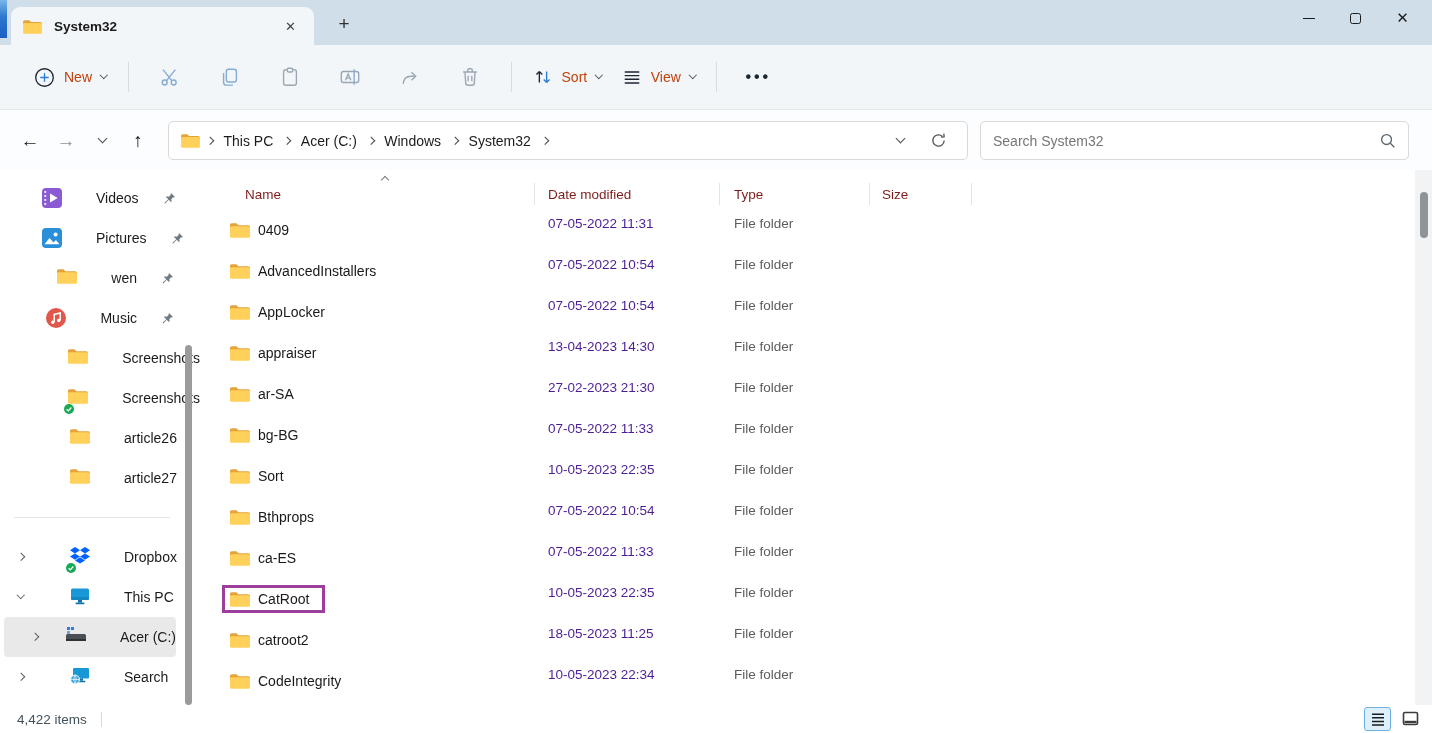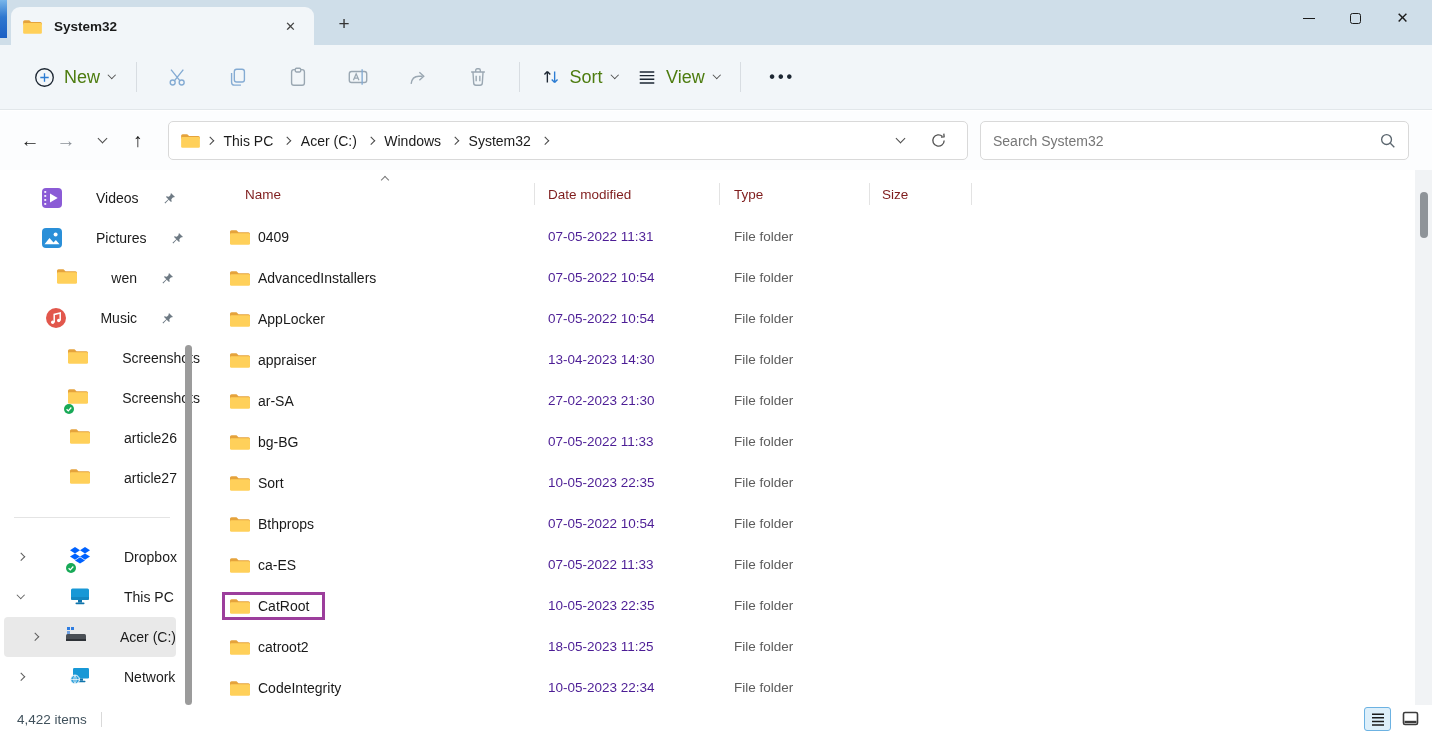--- a/index.html
+++ b/index.html
@@ -22,21 +22,21 @@
     font-size:19px; color:#333; text-align:center; line-height:25px; }
   .wincontrols { position:absolute; right:6px; top:2px; display:flex; }
   .wc { width:47px; height:32px; display:flex; align-items:center; justify-content:center; color:#1b1b1b; }
   .wc-min i { display:block; width:12px; border-top:1.4px solid #1b1b1b; }
   .wc-max i { display:block; width:11px; height:11px; border:1.4px solid #1b1b1b; border-radius:2.5px; }
   .wc-close { font-size:15px; }
   
   .toolbar { position:absolute; top:45px; left:0; right:0; height:65px; background:#f2f6f9;
     border-bottom:1px solid #e2e7ea; display:flex; align-items:center; padding-left:24px; }
   .tbtn { display:flex; align-items:center; gap:9px; padding:8px 10px; border-radius:4px; }
-  .tbtn .lbl { font-size:18px; color:#4d7c0f; }
+  .tbtn .lbl { font-size:14px; color:#c2410c; }
   .tool-sep { width:1px; height:30px; background:#d8dde2; margin:0 11px; }
   .ibtn { width:48px; height:38px; display:flex; align-items:center; justify-content:center; margin:0 6px; }
   .chev { display:inline-block; width:7px; height:7px;
     border-right:1.4px solid currentColor; border-bottom:1.4px solid currentColor; }
   .chev.down { transform:rotate(45deg); margin-top:-4px; }
   .chev.right { transform:rotate(-45deg); }
   .chev.sm { width:5.5px; height:5.5px; }
   .chev-c { color:#4d4d4d; }
   .more-dots { letter-spacing:3px; font-weight:700; color:#1d2733; font-size:16px; }
   
@@ -74,21 +74,21 @@
     color:#7f1d1d; font-size:13.5px; }
   .hcell { position:relative; height:100%; display:flex; align-items:center; }
   .hcell::after { content:''; position:absolute; right:0; top:7px; bottom:7px; width:1px; background:#e3e3e3; }
   .h-name { width:335px; padding-left:45px; }
   .h-date { width:185px; padding-left:13px; }
   .h-type { width:150px; padding-left:14px; }
   .h-size { width:102px; padding-left:12px; }
   .sort-ind { position:absolute; left:182px; top:1px; color:#7a7a7a; }
   .chev.up { transform:rotate(-135deg); width:6px; height:6px; }
   .rows { margin-top:4px; }
-  .row { display:flex; align-items:center; height:41px; }
+  .row { display:flex; align-items:flex-start; height:41px; }
   .cell { display:flex; align-items:center; }
   .c-name { width:335px; padding-left:16px; font-size:14px; color:#191919; }
   .c-date { width:185px; padding-left:13px; font-size:13.5px; color:#4c1d95; }
   .c-type { width:150px; padding-left:14px; font-size:13.5px; color:#5d5d5d; }
   .c-size { width:102px; }
   .name-wrap { display:inline-flex; align-items:center; gap:8px; padding:6px 16px 6px 8px; margin-left:6px; }
   .name-wrap.hl { border:3px solid #9C3E9C; padding:3px 13px 3px 5px; }
   .fi { display:block; }
   
   .vscroll { position:absolute; top:170px; right:0; bottom:28px; width:17px; background:#f1f3f5; }
@@ -380,21 +380,21 @@
       <span class="expander">
           <span class="chev right sm"></span>
         </span>
       <span class="sicon"><svg width="20" height="18" viewBox="0 0 20 18">
             <rect x="3" y="1" width="16" height="10.5" rx="1.2" fill="#1898D6"></rect>
             <rect x="9.5" y="11.5" width="3.5" height="2.2" fill="#0F74AC"></rect>
             <rect x="7" y="13.8" width="8.5" height="1.5" rx=".7" fill="#0F74AC"></rect>
             <circle cx="5" cy="12.5" r="4.4" fill="#35A3DC" stroke="#fff" stroke-width="1"></circle>
             <path d="M1 12.5h8M5 8.4c1.5 1.1 1.5 7 0 8.2M5 8.4c-1.5 1.1-1.5 7 0 8.2" stroke="#fff" stroke-width=".7" fill="none"></path>
           </svg></span>
-      <span class="slabel">Network</span>
+      <span class="slabel">Search</span>
     </div>
     <div class="side-scroll"></div>
   </div>
 
   <div class="filearea">
     <div class="lheader">
       <span class="sort-ind chev up"></span>
       <div class="hcell h-name">
           <span>Name</span>
         </div>

